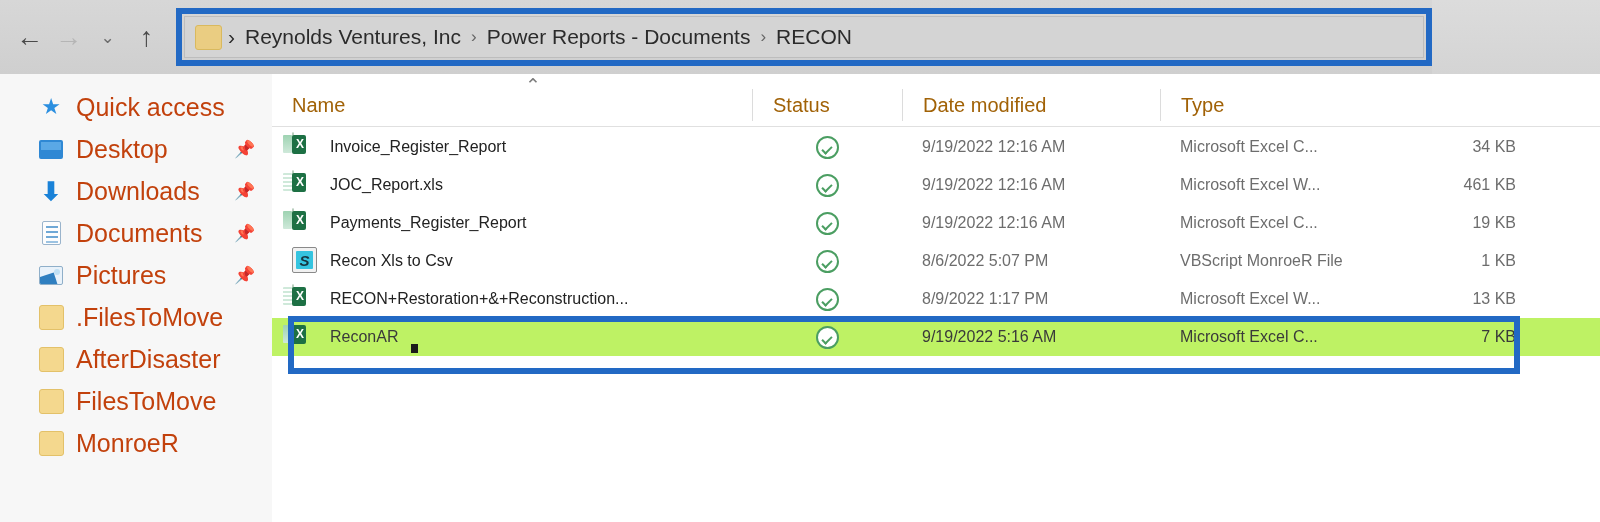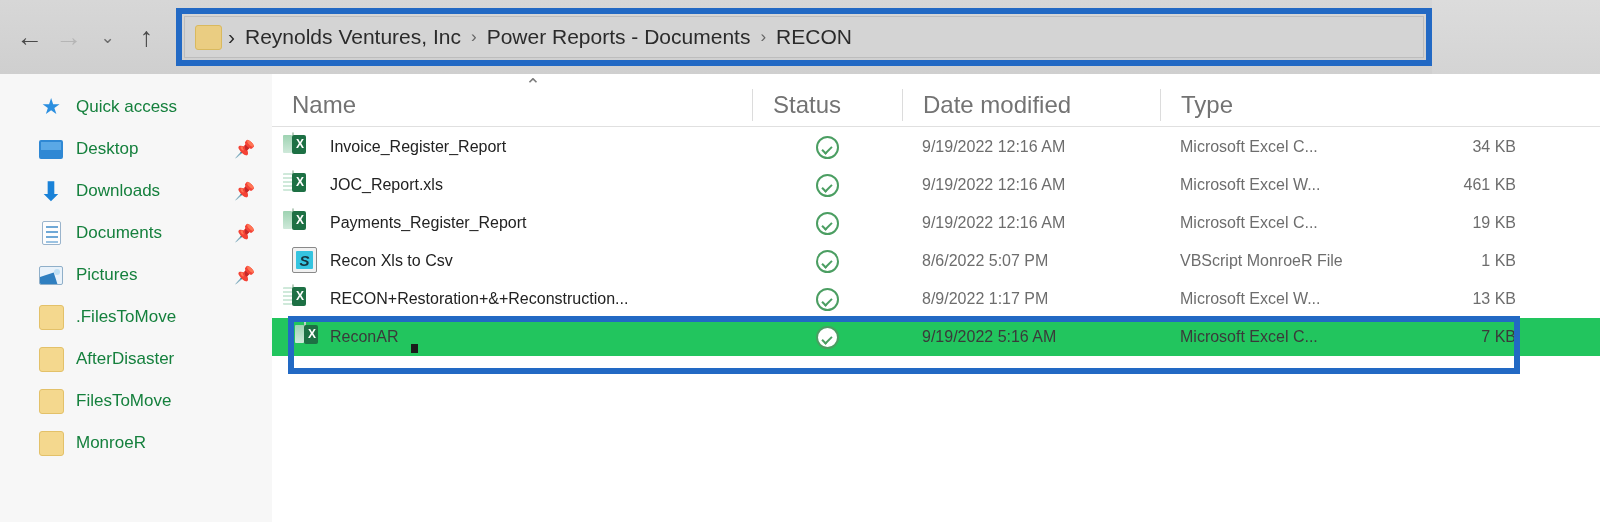--- a/index.html
+++ b/index.html
@@ -72,21 +72,21 @@
   .nav-item{
     position:relative;height:42px;display:flex;align-items:center;
     padding-left:38px;box-sizing:border-box;
   }
   .nav-icon{
     width:26px;height:26px;margin-right:12px;flex:none;
     display:flex;align-items:center;justify-content:center;
     position:relative;
   }
   .nav-label{
-    font-size:17px;color:#15803d;white-space:nowrap;
+    font-size:25px;color:#c2410c;white-space:nowrap;
   }
   .pin{
     position:absolute;right:16px;top:50%;transform:translateY(-50%);
     color:#9a9a9a;font-size:17px;
   }
   
   .ic-star{color:#2b8fe0;font-size:22px;line-height:1;}
   .ic-desktop{
     width:24px;height:19px;background:#2f88d4;border:2px solid #2f88d4;
     border-radius:2px;box-sizing:border-box;
@@ -126,21 +126,21 @@
   .sortmark{
     position:absolute;left:253px;top:2px;font-size:19px;color:#7b7b7b;
     line-height:1;
   }
   .headerrow{
     position:absolute;left:0;top:10px;width:1328px;height:42px;
     display:flex;align-items:center;
     border-bottom:1px solid #e0e0e0;
   }
   .hcell{
-    font-size:24px;color:#737373;box-sizing:border-box;
+    font-size:20px;color:#a16207;box-sizing:border-box;
     padding-left:20px;height:32px;display:flex;align-items:center;
     border-left:1px solid #dcdcdc;white-space:nowrap;
   }
   .hcell:first-child{border-left:none;}
   .c-name{width:480px;}
   .c-status{width:150px;}
   .c-date{width:258px;}
   .c-type{width:218px;}
   .c-size{width:160px;}
 
@@ -203,21 +203,21 @@
     border:2px solid #4b9e62;box-sizing:border-box;
     position:relative;background:#ffffff;
   }
   .statusdot:before{
     content:"";position:absolute;left:4px;top:8px;width:8px;height:4px;
     border-left:2px solid #4b9e62;border-bottom:2px solid #4b9e62;
     transform:rotate(-45deg);
   }
 
   
-  .row.selected{background:#22c55e;text-align:center;}
+  .row.selected{background:#bef264;}
 
   
   .row-annot{
     position:absolute;left:288px;top:316px;width:1232px;height:58px;
     border:6px solid #2269c4;box-sizing:border-box;pointer-events:none;
     z-index:5;
   }
   
   .cursor-dot{
     position:absolute;left:411px;top:344px;width:7px;height:9px;

